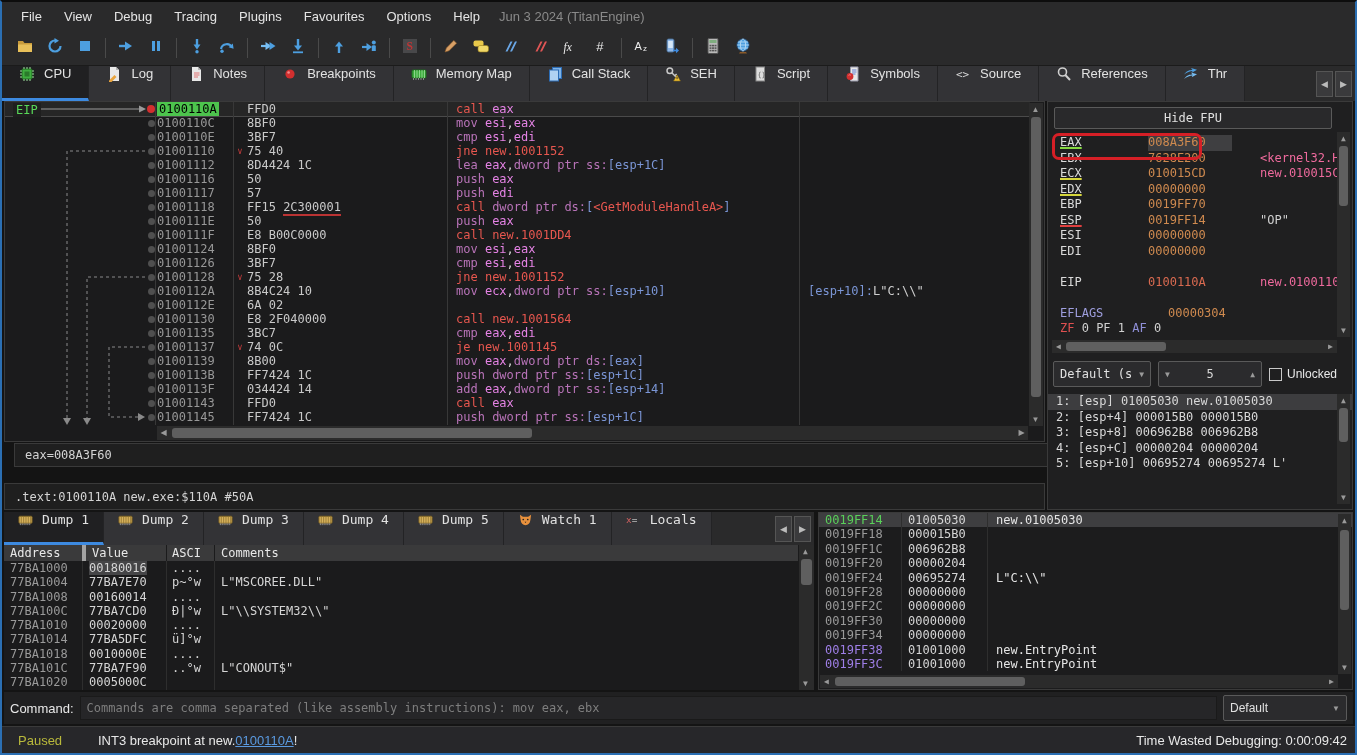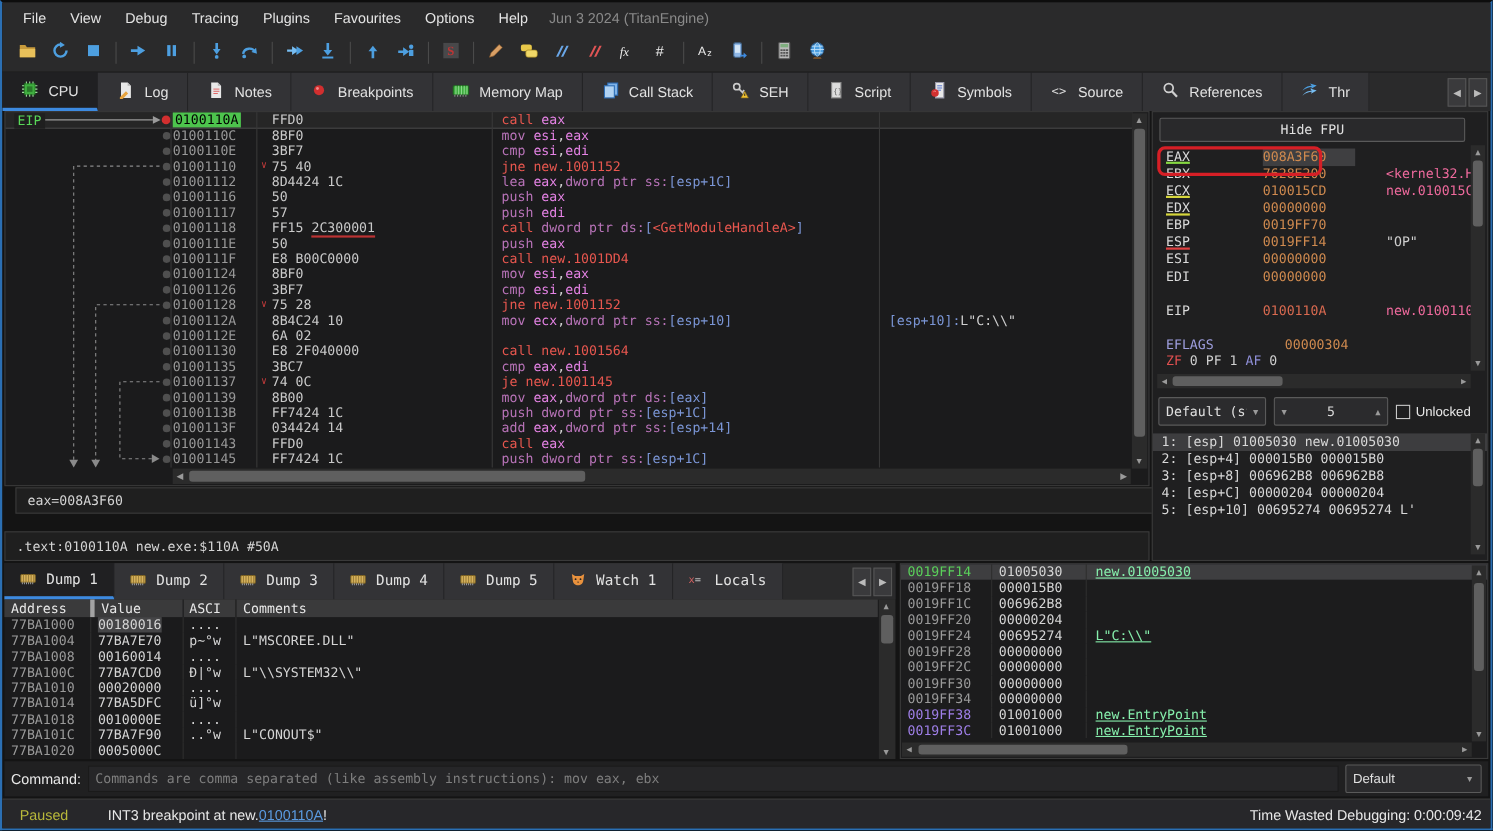--- a/index.html
+++ b/index.html
@@ -22,21 +22,21 @@
   
   #toolbar { position:absolute; left:0; top:28px; width:1353px; height:36px; background:#2a2a2b;
     border-bottom:1px solid #1b1b1b; display:flex; align-items:center; padding-left:8px; }
   .tbtn { width:30px; height:28px; background:none; border:none; display:flex; align-items:center;
     justify-content:center; cursor:default; }
   .tsep { width:1px; height:20px; background:#4a4a4a; margin:0 5px; }
 
   
   #tabbar { position:absolute; left:0; top:64px; width:1353px; height:35px; background:#2a2a2b;
     display:flex; overflow:hidden; }
-  .tab { display:flex; align-items:center; gap:9px; padding:0 17px; background:#333336;
+  .tab { display:flex; align-items:flex-start; gap:9px; padding:0 17px; background:#333336;
     border-right:1px solid #232325; font-size:13px; color:#e2e2e2; white-space:nowrap; height:35px; }
   .tab.active { background:#202022; border-bottom:3px solid #3d8ae0; }
   .tabscroll { margin-left:auto; display:flex; align-items:center; gap:2px; padding-right:3px; background:#2a2a2b; }
   .tsbtn { width:17px; height:26px; background:#3a3a3c; border:1px solid #555; color:#bbb;
     font-size:9px; display:flex; align-items:center; justify-content:center; }
 
   
   #disasm { position:absolute; left:2px; top:99px; width:1041px; height:341px; background:#1b1b1c;
     border:1px solid #3a3a3a; }
   #asm { position:absolute; left:0; top:0; width:1025px; height:325px; overflow:hidden; }
@@ -131,21 +131,21 @@
   #dump-vsb { right:0; top:33px; width:15px; height:145px; }
 
   
   #stackpanel { position:absolute; left:816px; top:510px; width:535px; height:178px; background:#1c1c1d;
     border:1px solid #3a3a3a; font-size:12px; }
   .strow { display:flex; height:14.4px; line-height:14.4px; }
   .strow.sel { background:#3e3e40; }
   .st-a { width:82px; padding-left:6px; color:#9a9a9a; }
   .st-a.green { color:#5ad05a; } .st-a.purple { color:#9f7fe8; }
   .st-v { width:86px; color:#d5d5d5; border-left:1px solid #2e2e2e; padding-left:6px; }
-  .st-c { flex:1; color:#86efac; border-left:1px solid #2e2e2e; padding-left:8px;text-decoration:underline; }
+  .st-c { flex:1; color:#e5e5e5; border-left:1px solid #2e2e2e; padding-left:8px; }
   #stack-vsb { right:1px; top:1px; width:13px; height:160px; }
   #stack-hsb { left:1px; bottom:1px; width:518px; height:13px; }
 
   
   #cmdbar { position:absolute; left:2px; top:690px; width:1349px; height:32px; background:#202021;
     display:flex; align-items:center; padding:0 6px; gap:6px; }
   #cmdlabel { font-size:13px; color:#e8e8e8; }
   #cmdinput { flex:1; height:24px; background:#262628; border:1px solid #1a1a1a; color:#cfcfcf;
     font-family:"DejaVu Sans Mono", monospace; font-size:12px; padding:0 6px; }
   #cmdinput::placeholder { color:#7e7e7e; }

